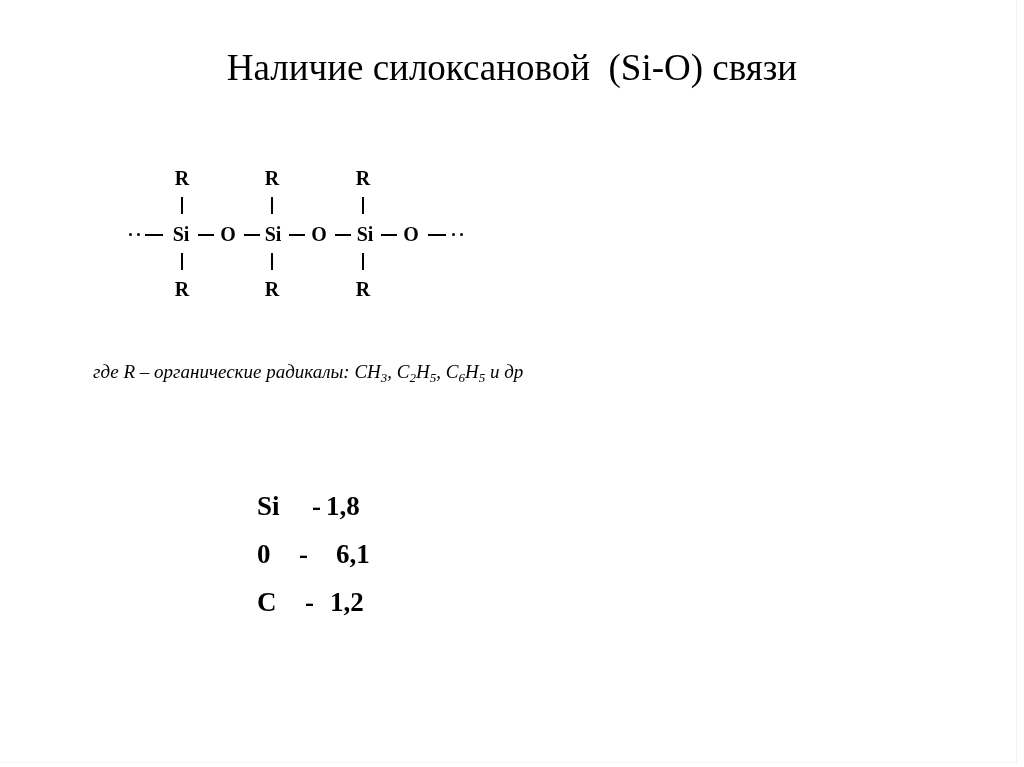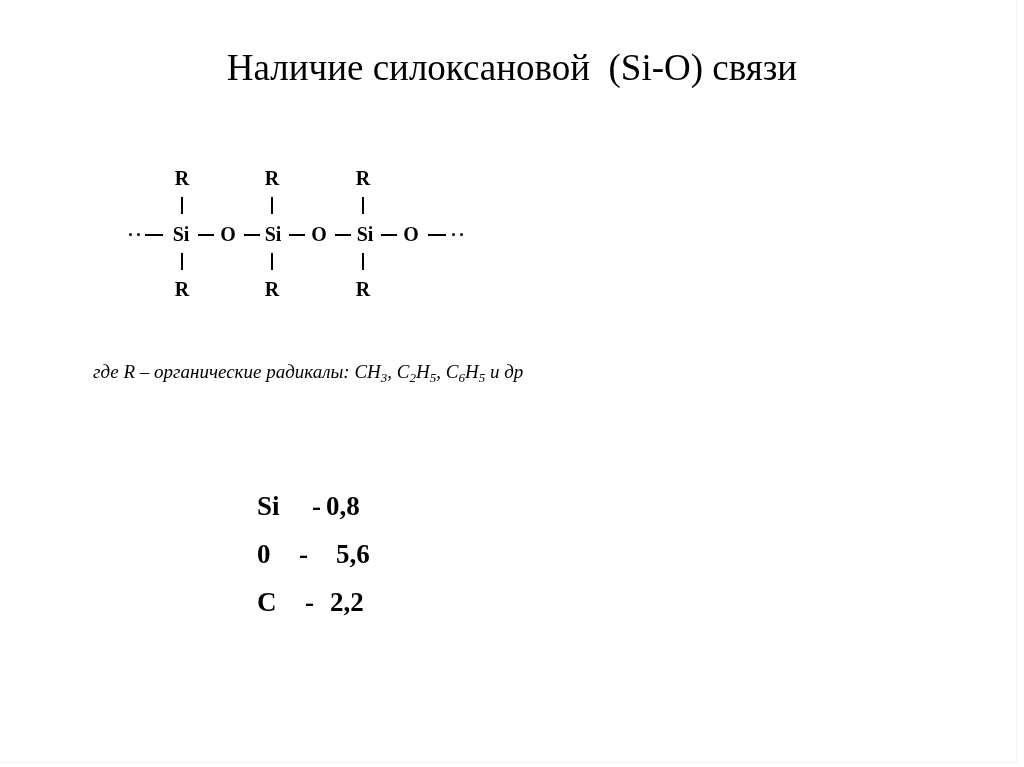--- a/index.html
+++ b/index.html
@@ -144,27 +144,27 @@
     <div class="dot" style="left:452px; top:233px;"></div>
     <div class="dot" style="left:460px; top:233px;"></div>
   </div>
 
   <div class="desc"><span>где R – органические радикалы: </span><span><span>CH</span><sub>3</sub></span><span>, </span><span><span>C</span><sub>2</sub><span>H</span><sub>5</sub></span><span>, </span><span><span>C</span><sub>6</sub><span>H</span><sub>5</sub></span><span> и др</span></div>
 
   <div class="en-table">
     <div class="en-row">
       <span style="left:0px;">Si</span>
       <span style="left:55px;">-</span>
-      <span style="left:69px;">0,8</span>
+      <span style="left:69px;">1,8</span>
     </div>
     <div class="en-row">
       <span style="left:0px;">0</span>
       <span style="left:42px;">-</span>
-      <span style="left:79px;">5,6</span>
+      <span style="left:79px;">6,1</span>
     </div>
     <div class="en-row">
       <span style="left:0px;">C</span>
       <span style="left:48px;">-</span>
-      <span style="left:73px;">2,2</span>
+      <span style="left:73px;">1,2</span>
     </div>
   </div>
 
 </div>
 
 </body></html>

